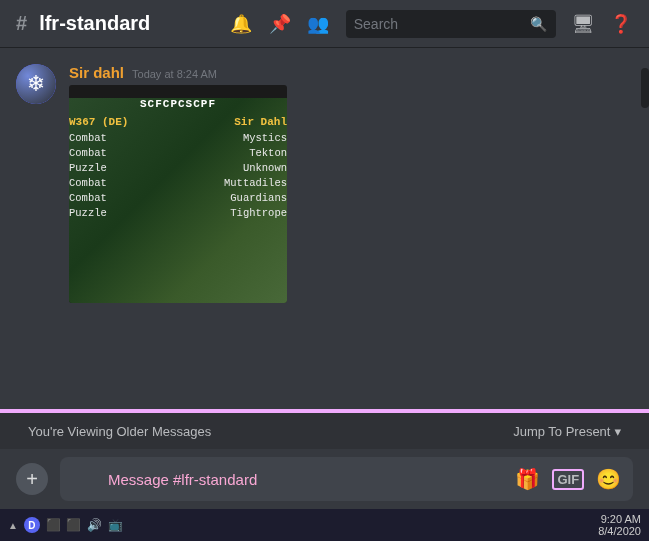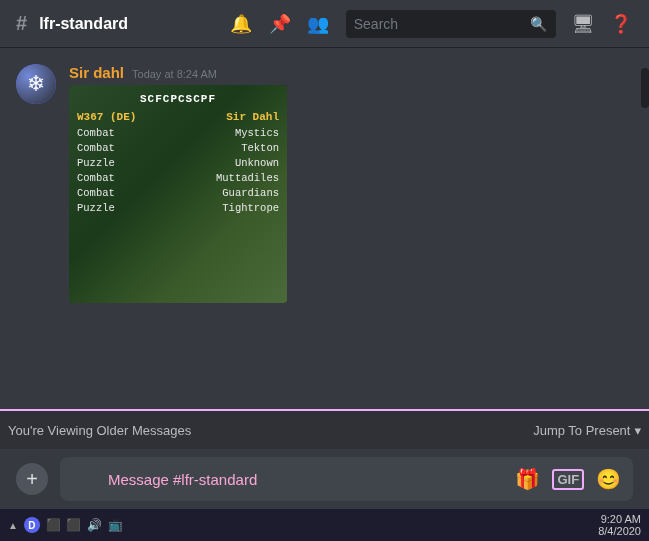--- a/index.html
+++ b/index.html
@@ -21,21 +21,21 @@
       height: 48px;
       padding: 0 16px;
       border-bottom: 1px solid #202225;
       gap: 12px;
     }
     .header-channel {
       display: flex;
       align-items: center;
       gap: 8px;
       font-weight: 700;
-      font-size: 16px;
+      font-size: 20px;
       color: #fff;
     }
     .header-hash {
       color: #8e9297;
       font-size: 20px;
       font-weight: 700;
     }
     .header-icons {
       margin-left: auto;
       display: flex;
@@ -143,21 +143,21 @@
       position: relative;
       border-radius: 3px;
       overflow: hidden;
       font-family: 'Courier New', monospace;
     }
     .game-image-inner {
       width: 100%;
       height: 100%;
       background: linear-gradient(135deg, #2a4a2a 0%, #1a3a1a 40%, #3a5a2a 70%, #4a6a3a 100%);
       position: relative;
-      padding: 8px;
+      margin-top: 13px;
     }
     .game-title-row {
       text-align: center;
       font-size: 11px;
       color: #fff;
       font-weight: bold;
       margin-bottom: 6px;
       letter-spacing: 1px;
     }
     .game-header-row {
@@ -206,23 +206,23 @@
       border-radius: 4px;
       margin-top: 20px;
     }
 
     
     .older-messages-bar {
       background: #2f3136;
       height: 40px;
       display: flex;
       align-items: center;
-      padding: 0 8px;
+      padding: 0 28px;
       justify-content: space-between;
-      border-top: 2px solid #f0abfc;
+      border-top: 4px solid #f0abfc;
     }
     .older-text {
       font-size: 13px;
       color: #b9bbbe;
     }
     .jump-present {
       display: flex;
       align-items: center;
       gap: 4px;
       color: #b9bbbe;

